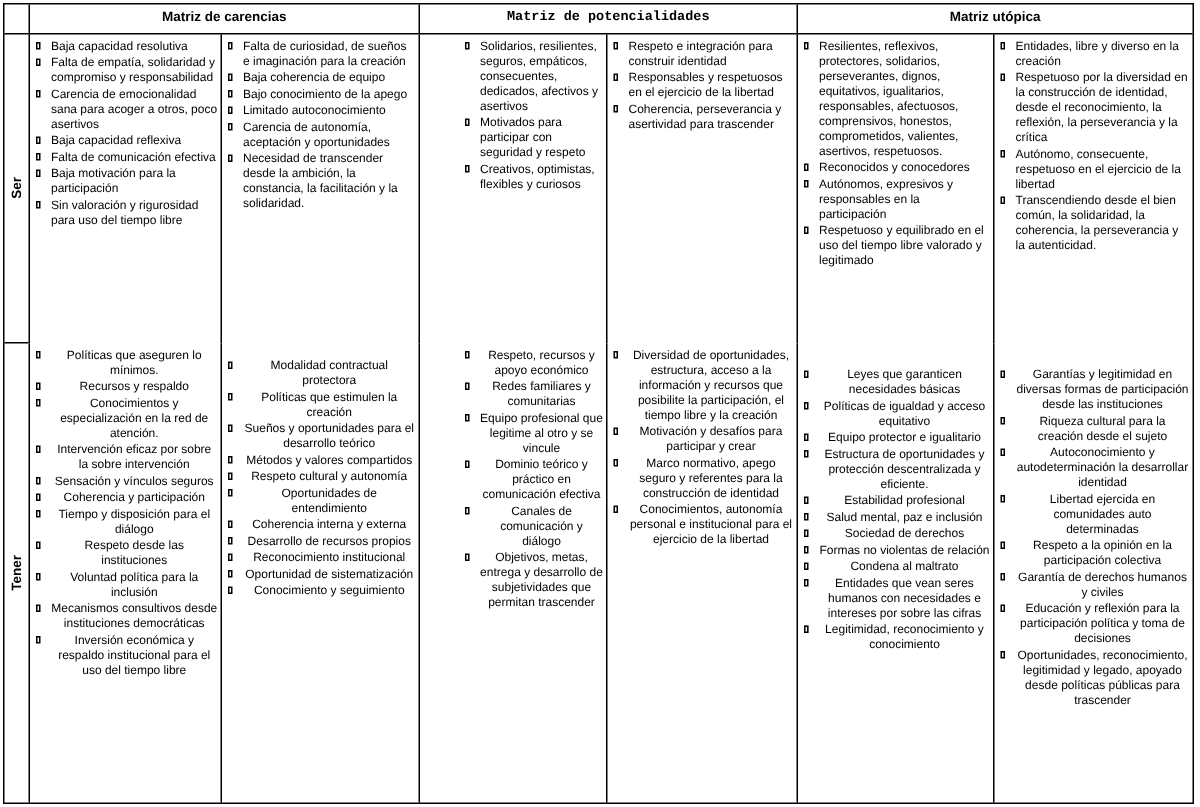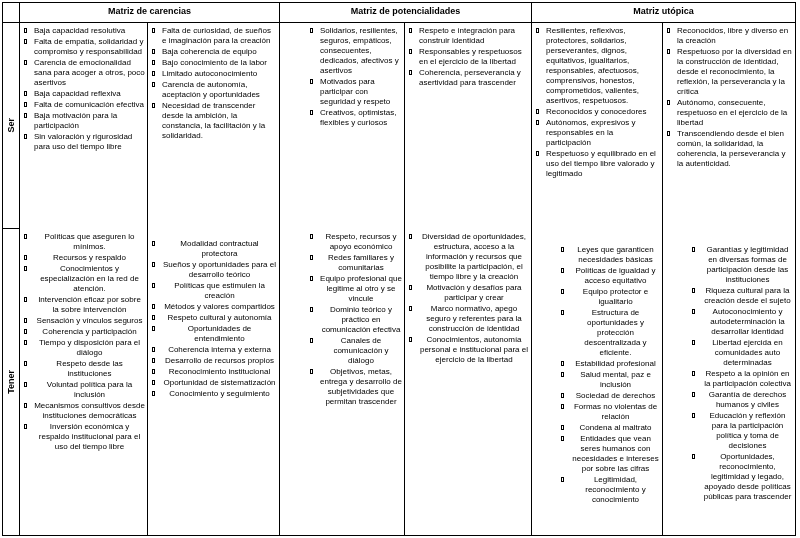--- a/index.html
+++ b/index.html
@@ -28,21 +28,21 @@
     border-left: 1px solid #000;
     font-size: 9px;
     font-weight: bold;
     text-align: center;
     padding-top: 3px;
     overflow: hidden;
     white-space: nowrap;
   }
   .corner { grid-column: 1; grid-row: 1; border-bottom: 1px solid #000; }
   .h1 { grid-column: 2 / 4; }
-  .h2 { grid-column: 4 / 6; }
+  .h2 { grid-column: 4 / 6; font-family: Liberation Mono, monospace; }
   .h3 { grid-column: 6 / 8; }
   .vlabel {
     grid-column: 1;
     display: flex;
     align-items: center;
     justify-content: center;
     overflow: hidden;
   }
   .vlabel span {
     writing-mode: vertical-rl;
@@ -56,21 +56,21 @@
   .cell {
     border-left: 1px solid #000;
     padding: 3px 2px 2px 3px;
     overflow: hidden;
     font-size: 8px;
     line-height: 10px;
   }
   .c1 { grid-column: 2; } .c2 { grid-column: 3; } .c3 { grid-column: 4; padding-left: 29px; }
   .c4 { grid-column: 5; } .c5 { grid-column: 6; } .c6 { grid-column: 7; }
   .pt-md { padding-top: 10px; }
-  .pt-lg { padding-top: 16px; padding-left: 28px; }
+  .pt-lg { padding-top: 16px; }
   .item { position: relative; padding-left: 11px; margin-bottom: 1px; }
   .bullet {
     position: absolute;
     left: 1px; top: 2px;
     width: 3px; height: 5px;
     border: 1px solid #000;
     background: #fff;
   }
 </style>
 </head>
@@ -135,21 +135,21 @@
           <span>Falta de curiosidad, de sueños e imaginación para la creación</span>
         </div>
 
         <div class="item">
           <span class="bullet"></span>
           <span>Baja coherencia de equipo</span>
         </div>
 
         <div class="item">
           <span class="bullet"></span>
-          <span>Bajo conocimiento de la labor</span>
+          <span>Bajo conocimiento de la apego</span>
         </div>
 
         <div class="item">
           <span class="bullet"></span>
           <span>Limitado autoconocimiento</span>
         </div>
 
         <div class="item">
           <span class="bullet"></span>
           <span>Carencia de autonomía, aceptación y oportunidades</span>
@@ -214,21 +214,21 @@
 
         <div class="item">
           <span class="bullet"></span>
           <span>Respetuoso y equilibrado en el uso del tiempo libre valorado y legitimado</span>
         </div>
       </div>
     <div class="cell c6 r-ser">
 
         <div class="item">
           <span class="bullet"></span>
-          <span>Reconocidos, libre y diverso en la creación</span>
+          <span>Entidades, libre y diverso en la creación</span>
         </div>
 
         <div class="item">
           <span class="bullet"></span>
           <span>Respetuoso por la diversidad en la construcción de identidad, desde el reconocimiento, la reflexión, la perseverancia y la crítica</span>
         </div>
 
         <div class="item">
           <span class="bullet"></span>
           <span>Autónomo, consecuente, respetuoso en el ejercicio de la libertad</span>
@@ -299,26 +299,26 @@
       </div>
     <div class="cell c2 r-tener pt-md">
 
         <div class="item">
           <span class="bullet"></span>
           <span>Modalidad contractual protectora</span>
         </div>
 
         <div class="item">
           <span class="bullet"></span>
+          <span>Políticas que estimulen la creación</span>
+        </div>
+
+        <div class="item">
+          <span class="bullet"></span>
           <span>Sueños y oportunidades para el desarrollo teórico</span>
-        </div>
-
-        <div class="item">
-          <span class="bullet"></span>
-          <span>Políticas que estimulen la creación</span>
         </div>
 
         <div class="item">
           <span class="bullet"></span>
           <span>Métodos y valores compartidos</span>
         </div>
 
         <div class="item">
           <span class="bullet"></span>
           <span>Respeto cultural y autonomía</span>

